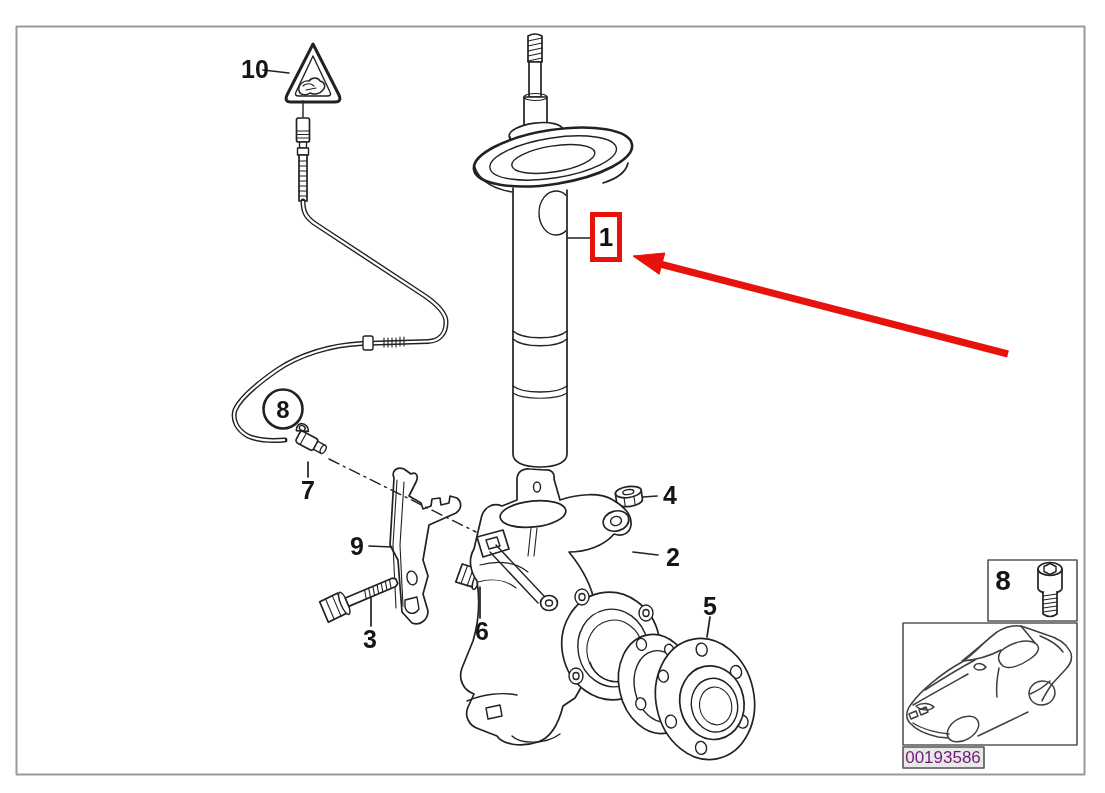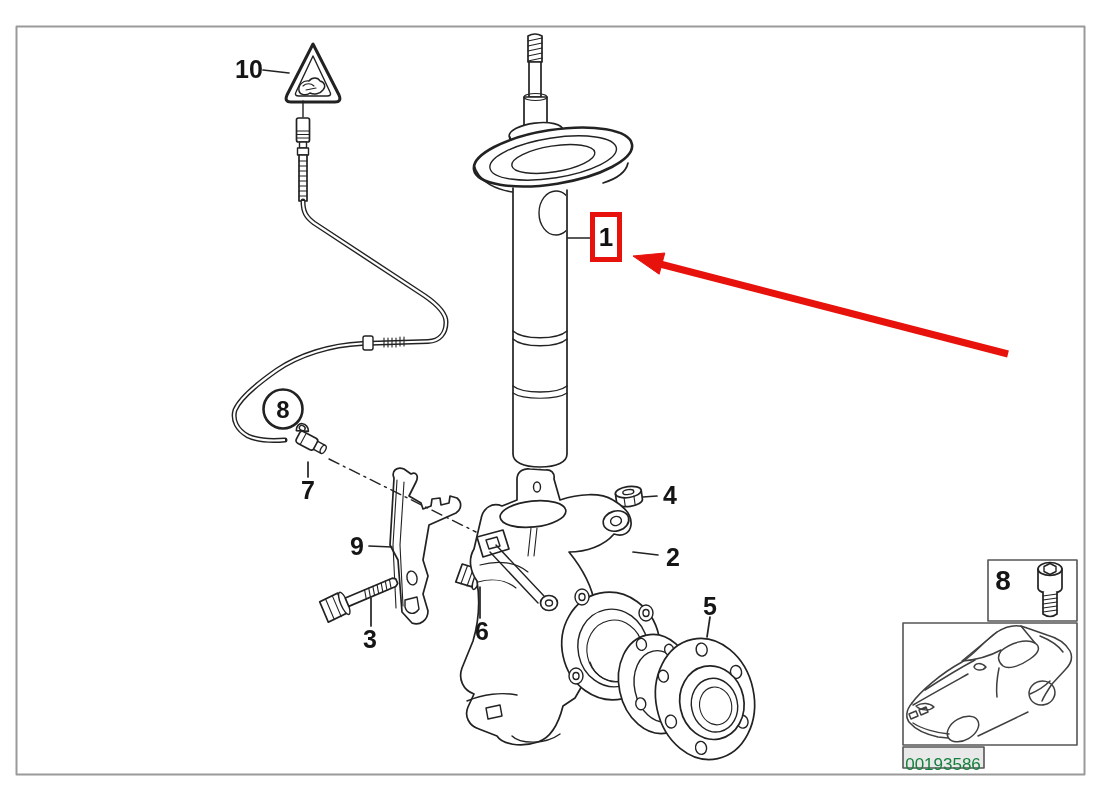--- a/index.html
+++ b/index.html
@@ -28,21 +28,21 @@
   svg .cablecore{stroke:#ffffff;stroke-width:2.2;}
   .label{position:absolute;transform:translate(-50%,-50%);font-weight:bold;
          font-size:25px;color:var(--label);white-space:nowrap;line-height:1;}
   .label-inset8{font-size:28px;}
   .label-circle8{font-size:24px;}
   .redbox{position:absolute;left:590px;top:212px;width:32px;height:50px;
           box-sizing:border-box;border:5px solid var(--highlight);background:#fff;
           display:flex;align-items:center;justify-content:center;
           font-weight:bold;font-size:26px;color:#111;}
   .pn{position:absolute;left:943px;top:758px;transform:translate(-50%,-50%);
-      font-size:17px;color:#15803d;letter-spacing:0px;font-weight:normal;margin-top:7px;}
+      font-size:17px;color:#701a75;letter-spacing:0px;font-weight:normal;}
 </style>
 </head>
 <body>
 
 <div class="stage">
 <svg id="art" width="1105" height="793" viewBox="0 0 1105 793">
 
   <rect x="16.5" y="26.5" width="1068" height="748" class="d" style="stroke:var(--frame);stroke-width:2"></rect>
 
   <g>
@@ -314,21 +314,21 @@
       <path d="M909,714 L916,711 L918,716 L911,719 Z M919,710 L926,707 L928,712 L921,715 Z"></path>
       <path d="M913,723 C922,729 937,733 949,734"></path>
     </g>
   </g>
 
   <g>
     <rect class="d gray grayfill" x="903" y="747" width="81" height="21"></rect>
   </g>
 </svg>
 
-<div class="label" style="left:249px;top:69px">10</div>
+<div class="label" style="left:255px;top:69px">10</div>
 <div class="redbox">
   <span>1</span>
 </div>
 <div class="label label-circle8" style="left:283px;top:410px">8</div>
 <div class="label" style="left:308px;top:490px">7</div>
 <div class="label" style="left:357px;top:546px">9</div>
 <div class="label" style="left:370px;top:639px">3</div>
 <div class="label" style="left:482px;top:631px">6</div>
 <div class="label" style="left:670px;top:495px">4</div>
 <div class="label" style="left:673px;top:557px">2</div>

